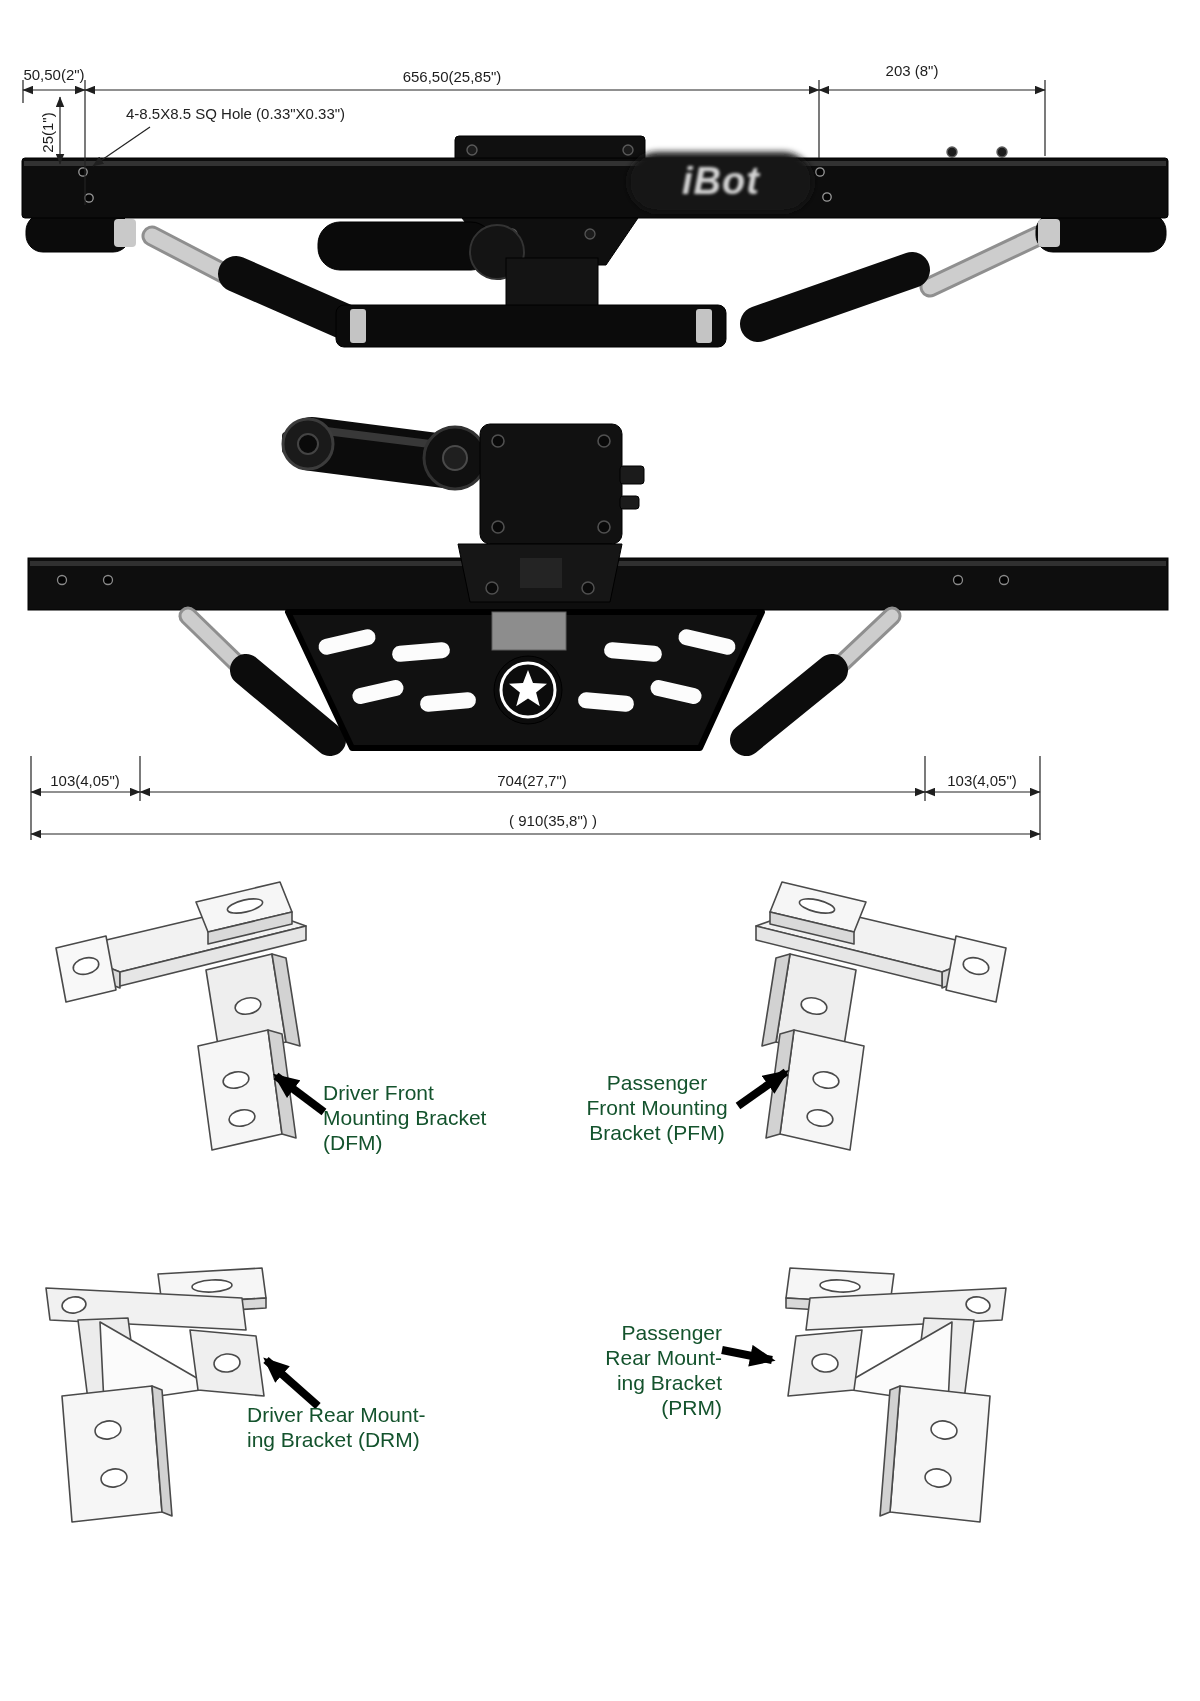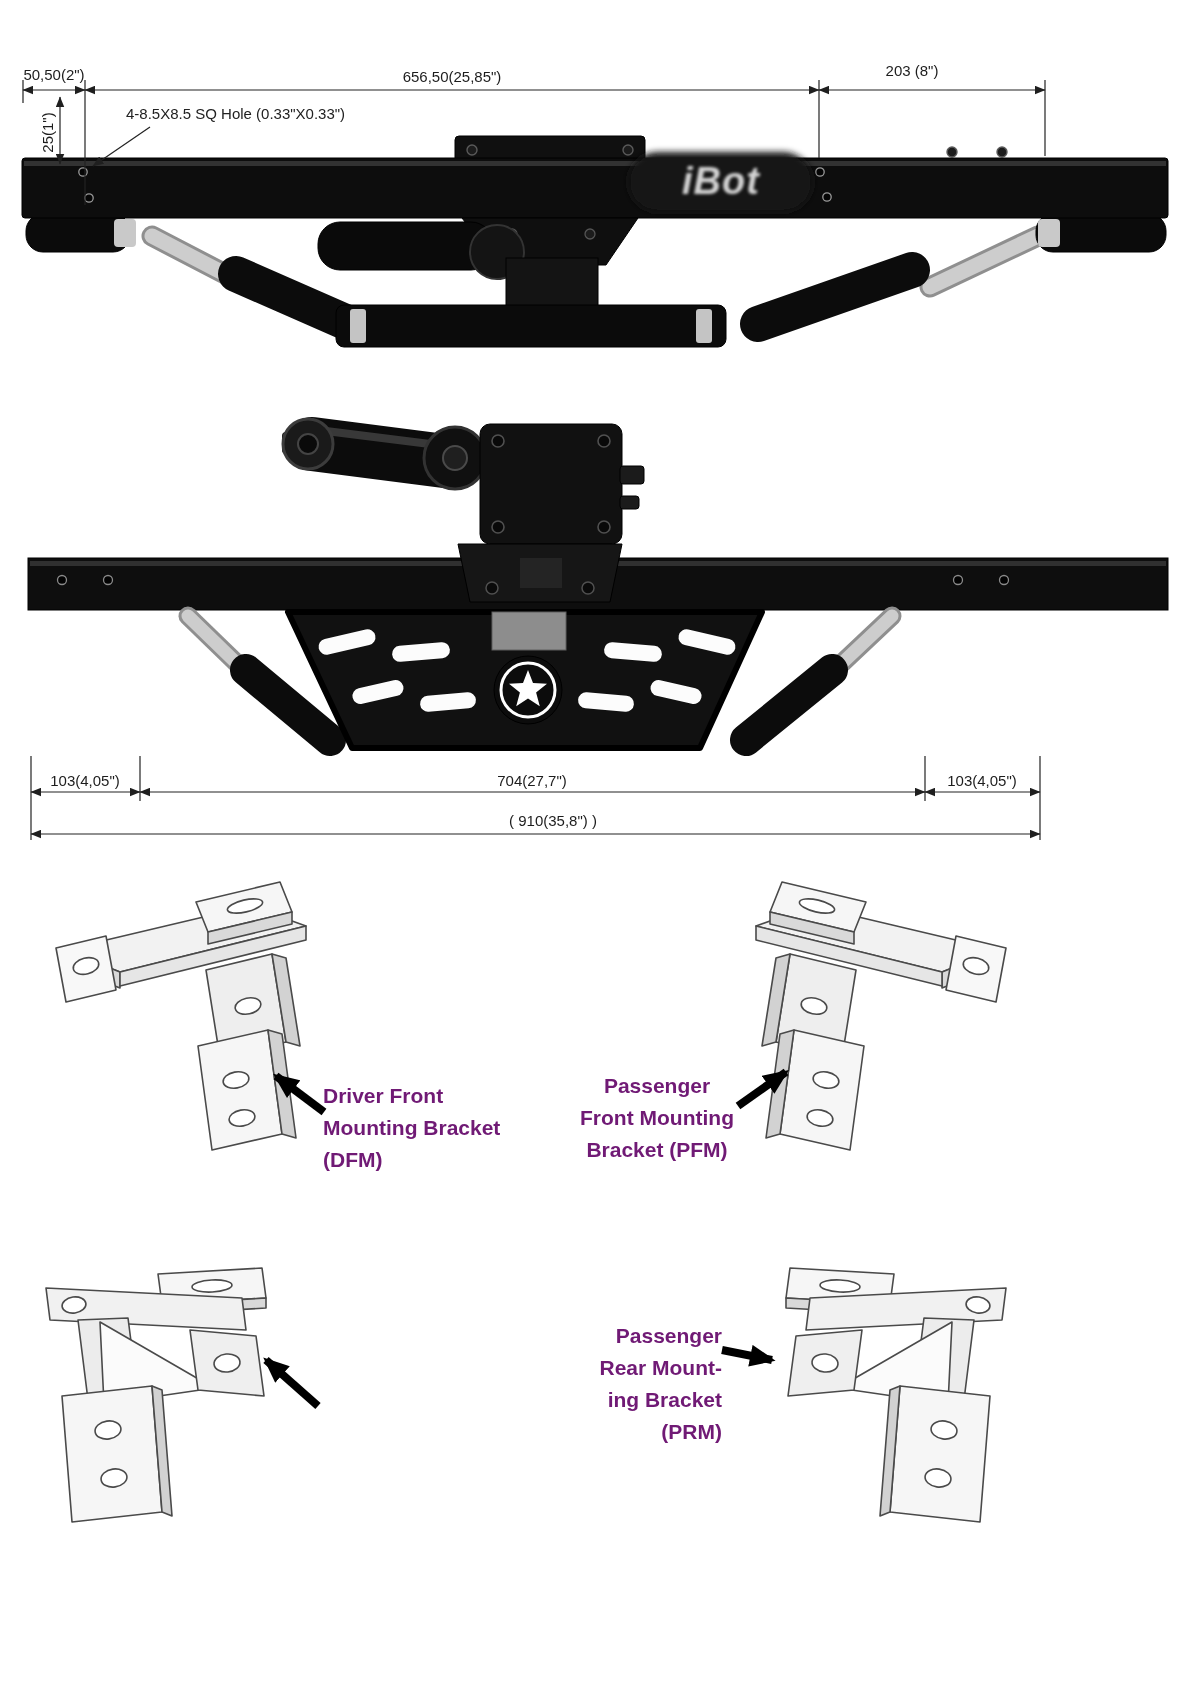--- a/index.html
+++ b/index.html
@@ -4,22 +4,22 @@
 <style>
   * { margin:0; padding:0; box-sizing:border-box; }
   html,body { background:#ffffff; }
   body { font-family:"Liberation Sans", sans-serif; }
   .page { position:relative; width:1200px; height:1701px; background:#fff; overflow:hidden; }
   .svg-layer { position:absolute; left:0; top:0; }
   .lbl { position:absolute; color:#1d1d1d; font-size:15px; white-space:nowrap; }
   .lbl.center { transform:translateX(-50%); }
   .lbl.rot { transform:rotate(-90deg); text-align:center; }
   .note { font-size:15px; color:#222; }
-  .bracket-label { position:absolute; font-weight:bold; font-size:21px; line-height:32px;
-                   color:#701a75; white-space:pre-line; }
+  .bracket-label { position:absolute; font-weight:normal; font-size:21px; line-height:25px;
+                   color:#14532d; white-space:pre-line; }
   .watermark-text { position:absolute; font-style:italic; font-weight:bold; font-size:38px;
                     color:rgba(255,255,255,0.82); filter:blur(1.6px); letter-spacing:1px;
                     text-align:center; }
 </style>
 </head>
 <body>
 
 <div class="page">
 
   <svg class="svg-layer" width="1200" height="1701" viewBox="0 0 1200 1701">
@@ -209,18 +209,20 @@
   <div class="lbl center" style="left:532px; top:772px;">704(27,7")</div>
   <div class="lbl center" style="left:982px; top:772px;">103(4,05")</div>
   <div class="lbl center" style="left:553px; top:812px;">( 910(35,8") )</div>
 
   <div class="bracket-label" style="left:323px; top:1080px; width:205px; text-align:left;">Driver Front
 Mounting Bracket
 (DFM)</div>
   <div class="bracket-label" style="left:574px; top:1070px; width:166px; text-align:center;">Passenger
 Front Mounting
 Bracket (PFM)</div>
+  <div class="bracket-label" style="left:247px; top:1402px; width:220px; text-align:left;">Driver Rear Mount-
+ing Bracket (DRM)</div>
   <div class="bracket-label" style="left:590px; top:1320px; width:132px; text-align:right;">Passenger
 Rear Mount-
 ing Bracket
 (PRM)</div>
 
 </div>
 
 </body></html>

